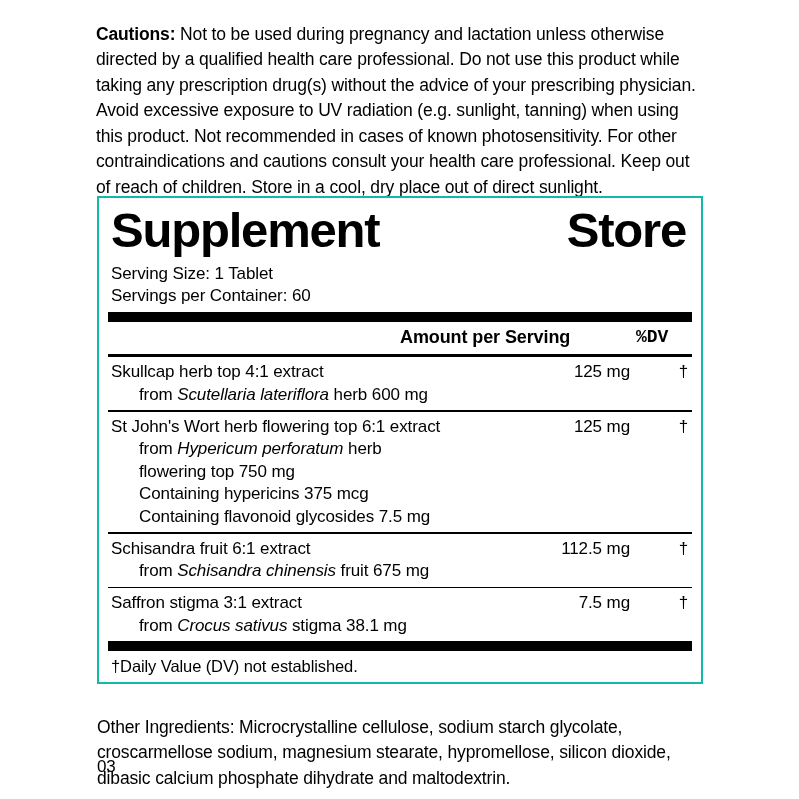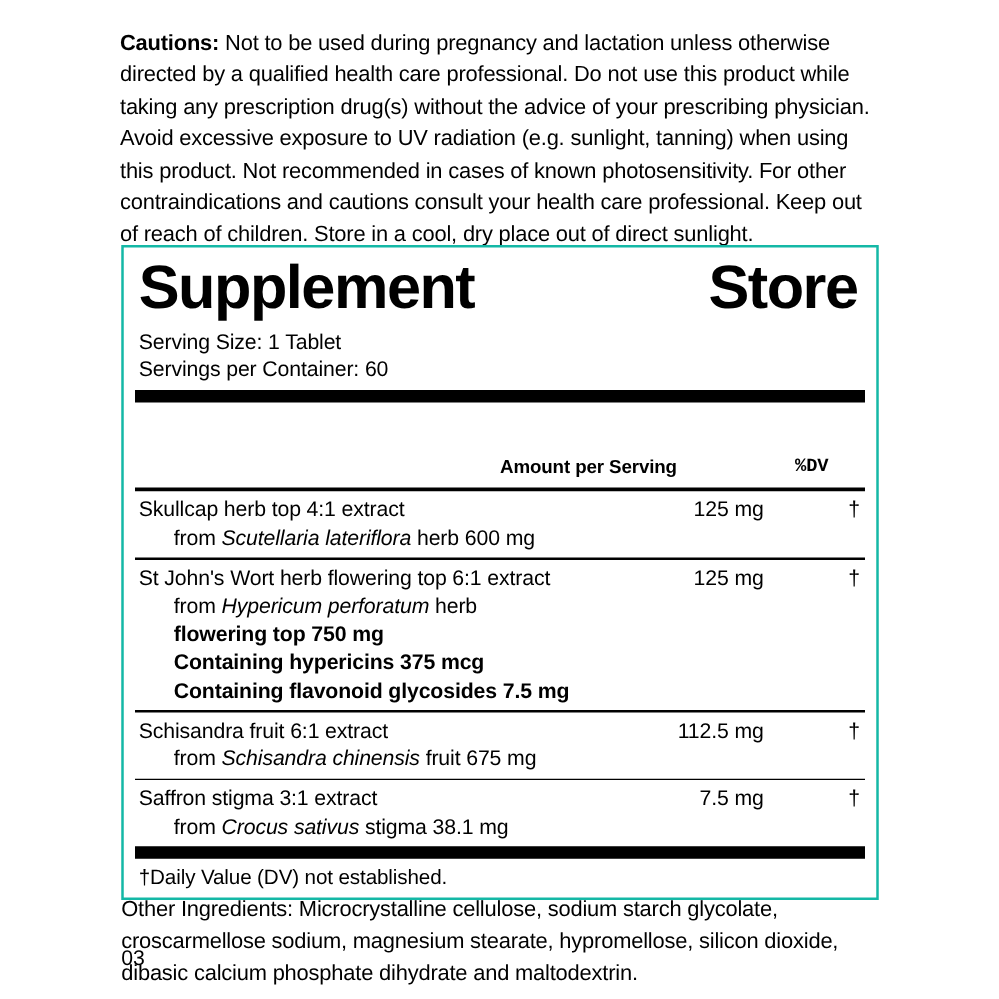--- a/index.html
+++ b/index.html
@@ -77,59 +77,56 @@
     height: 1.5px;
     background: #000;
     margin: 0;
   }
   .rule-medium {
     height: 3px;
     background: #000;
   }
   .hdr-row {
     display: flex;
-    font-size: 15px;
+    font-size: 18px;
     font-weight: bold;
     line-height: 21px;
     padding: 5px 2px 6px 3px;
     letter-spacing: -0.1px;
-    margin-top: 36px;
   }
   .hdr-spacer { flex: 1 1 auto; }
   .hdr-amount {
     width: 236px;
     text-align: left;
   }
   .hdr-dv {
     width: 52px;
     text-align: left;
     padding-right: 2px;
     font-family: Liberation Mono, monospace;
   }
 
   .ing-row {
     display: flex;
     font-size: 17px;
     line-height: 22.5px;
     padding: 4px 2px 4px 3px;
     letter-spacing: -0.1px;
-    gap: 19px;
   }
   .ing-name {
     flex: 1 1 auto;
     padding-right: 4px;
   }
   .ing-name .sub {
     display: block;
     padding-left: 28px;
   }
   .ing-name .sub2 {
     display: block;
     padding-left: 28px;
-    font-weight: bold;
   }
   .ing-amt {
     width: 118px;
     text-align: right;
     flex: 0 0 118px;
   }
   .ing-dv {
     width: 58px;
     text-align: right;
     flex: 0 0 58px;

